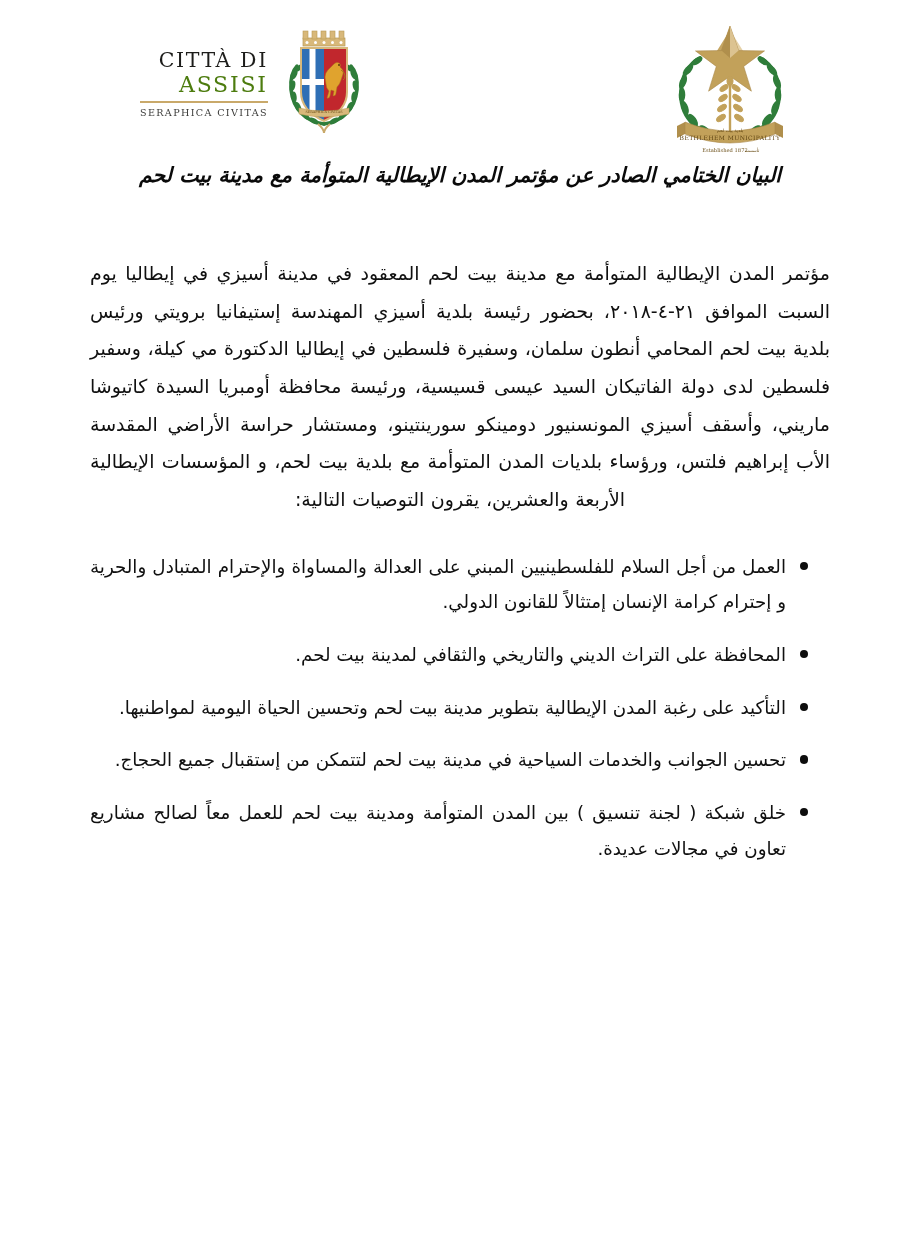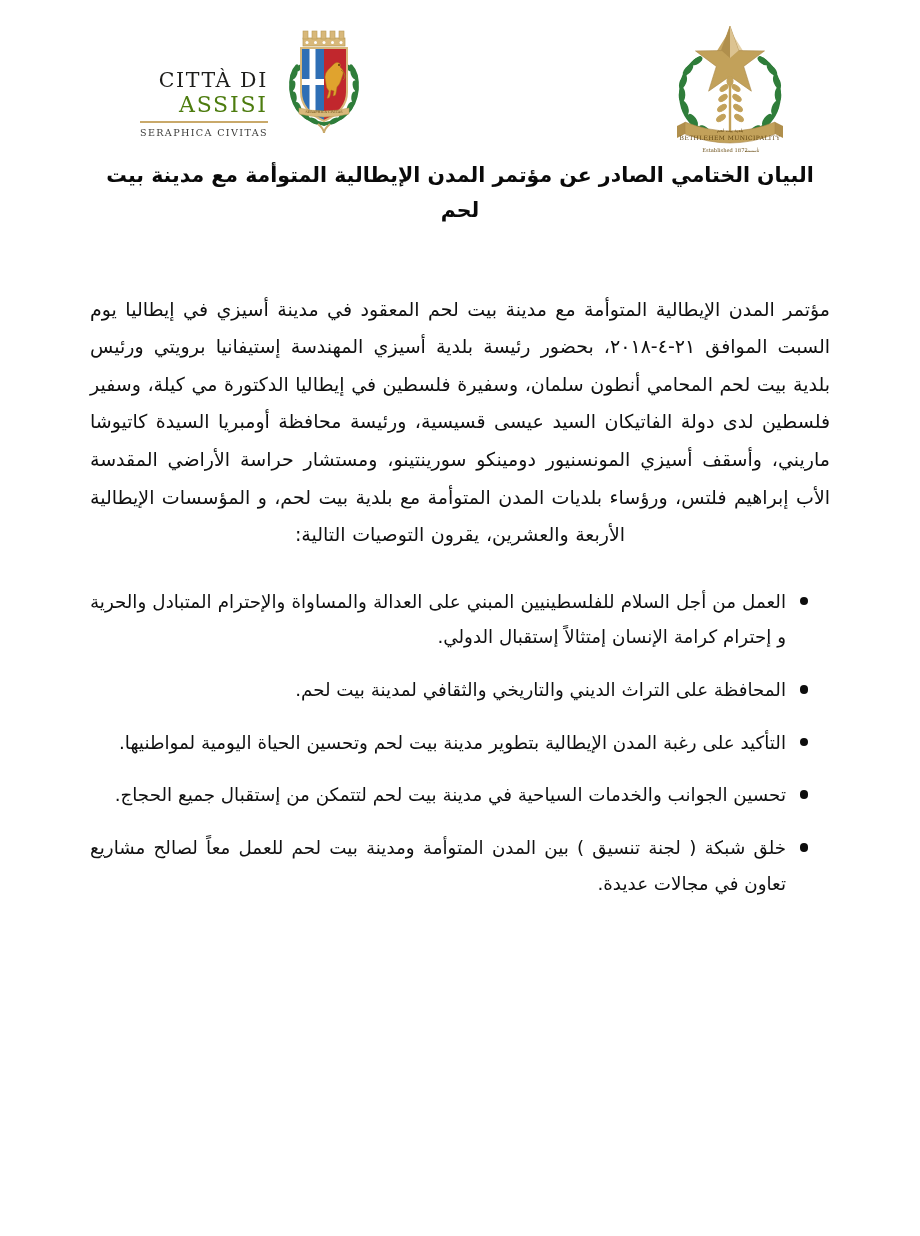--- a/index.html
+++ b/index.html
@@ -20,21 +20,21 @@
   
   .header {
     position: relative;
     height: 150px;
   }
   .logo-assisi {
     position: absolute;
     left: 140px;
     top: 26px;
     display: flex;
-    align-items: flex-end;
+    align-items: center;
     gap: 17px;
   }
   .assisi-crest {
     width: 78px;
     height: 112px;
     position: relative;
     flex: 0 0 auto;
   }
   .assisi-wordmark {
     padding-top: 4px;
@@ -72,20 +72,21 @@
     left: 655px;
     top: 18px;
     width: 150px;
     height: 140px;
   }
 
   
   .title-block {
     margin: 8px 96px 0 96px;
     text-align: center;
+    font-style: italic;
   }
   .doc-title {
     font-weight: bold;
     font-size: 20.5px;
     line-height: 1.72;
     letter-spacing: 0;
     color: #0a0a0a;
   }
   .doc-subtitle {
     font-weight: bold;
@@ -288,19 +289,19 @@
 
 <div class="title-block">
   <div class="doc-title">البيان الختامي الصادر عن مؤتمر المدن الإيطالية المتوأمة مع مدينة بيت لحم</div>
 </div>
 
 <div class="body-wrap">
 
   <p class="lead-para">مؤتمر المدن الإيطالية المتوأمة مع مدينة بيت لحم المعقود في مدينة أسيزي في إيطاليا يوم السبت الموافق ٢١-٤-٢٠١٨، بحضور رئيسة بلدية أسيزي المهندسة إستيفانيا برويتي ورئيس بلدية بيت لحم المحامي أنطون سلمان، وسفيرة فلسطين في إيطاليا الدكتورة مي كيلة، وسفير فلسطين لدى دولة الفاتيكان السيد عيسى قسيسية، ورئيسة محافظة أومبريا السيدة كاتيوشا ماريني، وأسقف أسيزي المونسنيور دومينكو سورينتينو، ومستشار حراسة الأراضي المقدسة الأب إبراهيم فلتس، ورؤساء بلديات المدن المتوأمة مع بلدية بيت لحم، و المؤسسات الإيطالية الأربعة والعشرين، يقرون التوصيات التالية:</p>
 
   <ul class="rec-list">
-    <li class="rec-item">العمل من أجل السلام للفلسطينيين المبني على العدالة والمساواة والإحترام المتبادل والحرية و إحترام كرامة الإنسان إمتثالاً إستقبال الدولي.</li>
+    <li class="rec-item">العمل من أجل السلام للفلسطينيين المبني على العدالة والمساواة والإحترام المتبادل والحرية و إحترام كرامة الإنسان إمتثالاً للقانون الدولي.</li>
     <li class="rec-item">المحافظة على التراث الديني والتاريخي والثقافي لمدينة بيت لحم.</li>
     <li class="rec-item">التأكيد على رغبة المدن الإيطالية بتطوير مدينة بيت لحم وتحسين الحياة اليومية لمواطنيها.</li>
     <li class="rec-item">تحسين الجوانب والخدمات السياحية في مدينة بيت لحم لتتمكن من إستقبال جميع الحجاج.</li>
     <li class="rec-item">خلق شبكة ( لجنة تنسيق ) بين المدن المتوأمة ومدينة بيت لحم للعمل معاً لصالح مشاريع تعاون في مجالات عديدة.</li>
   </ul>
 </div>
 
 </body></html>

